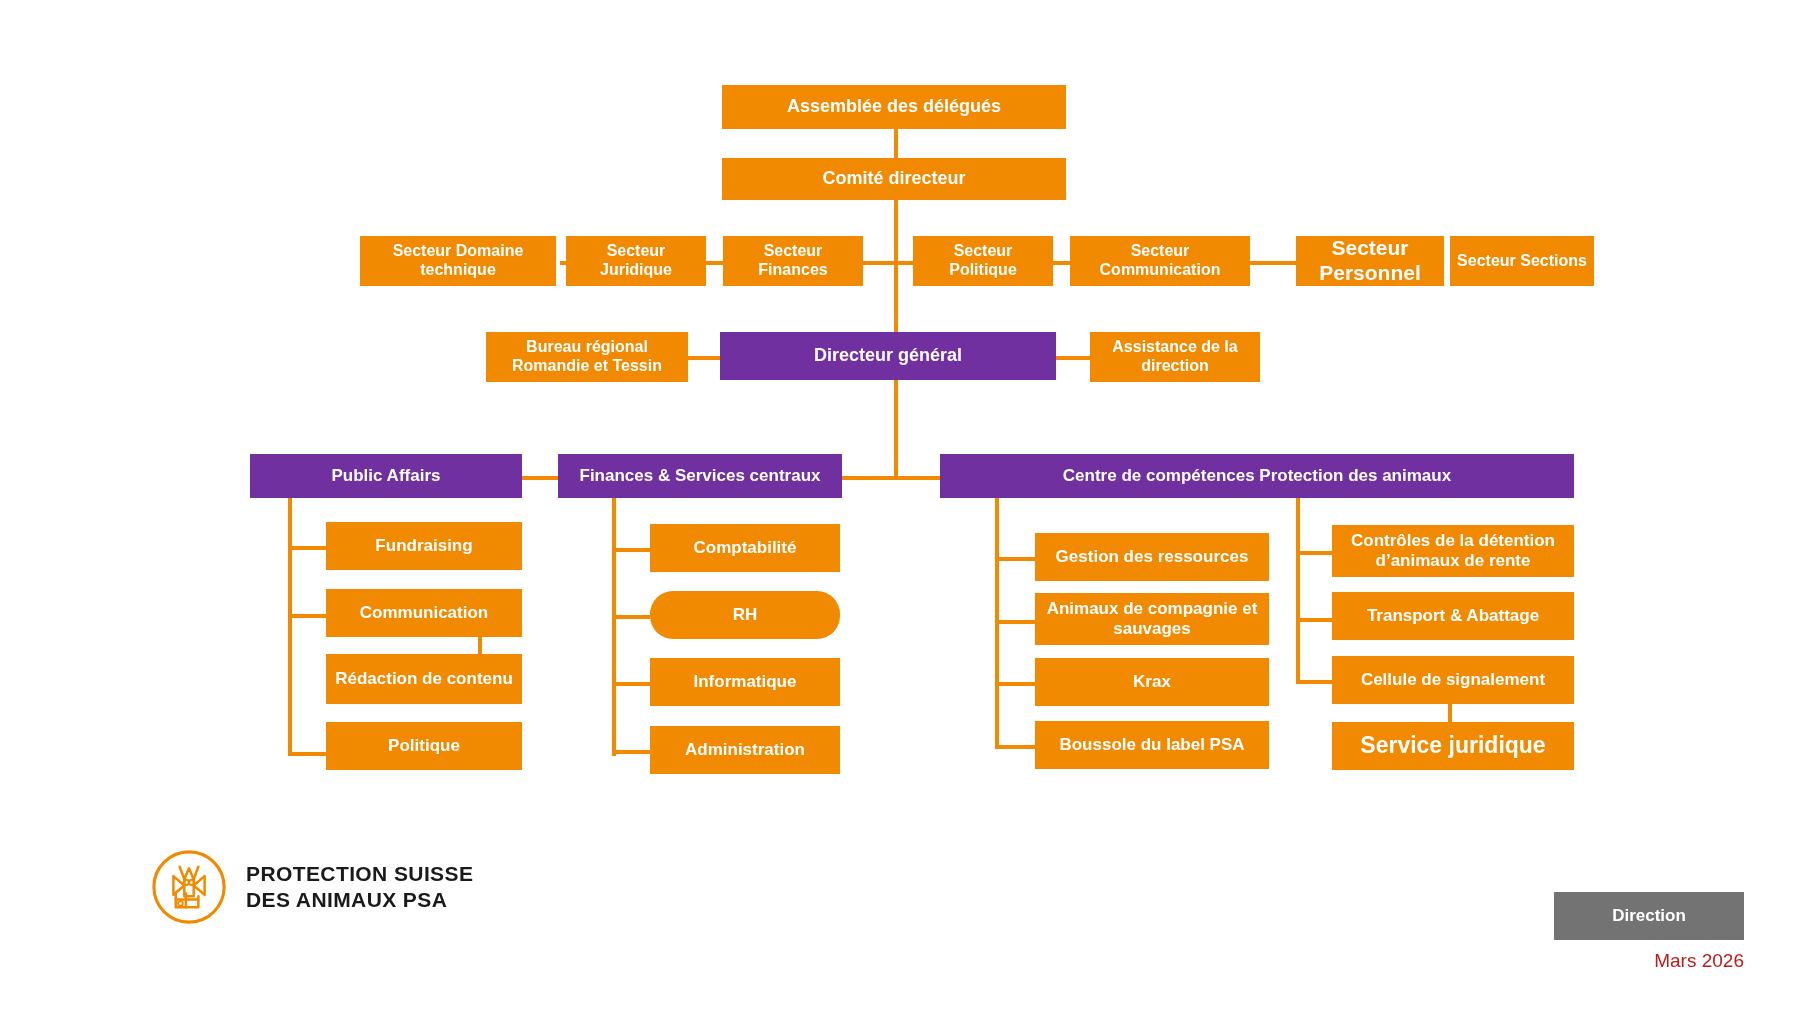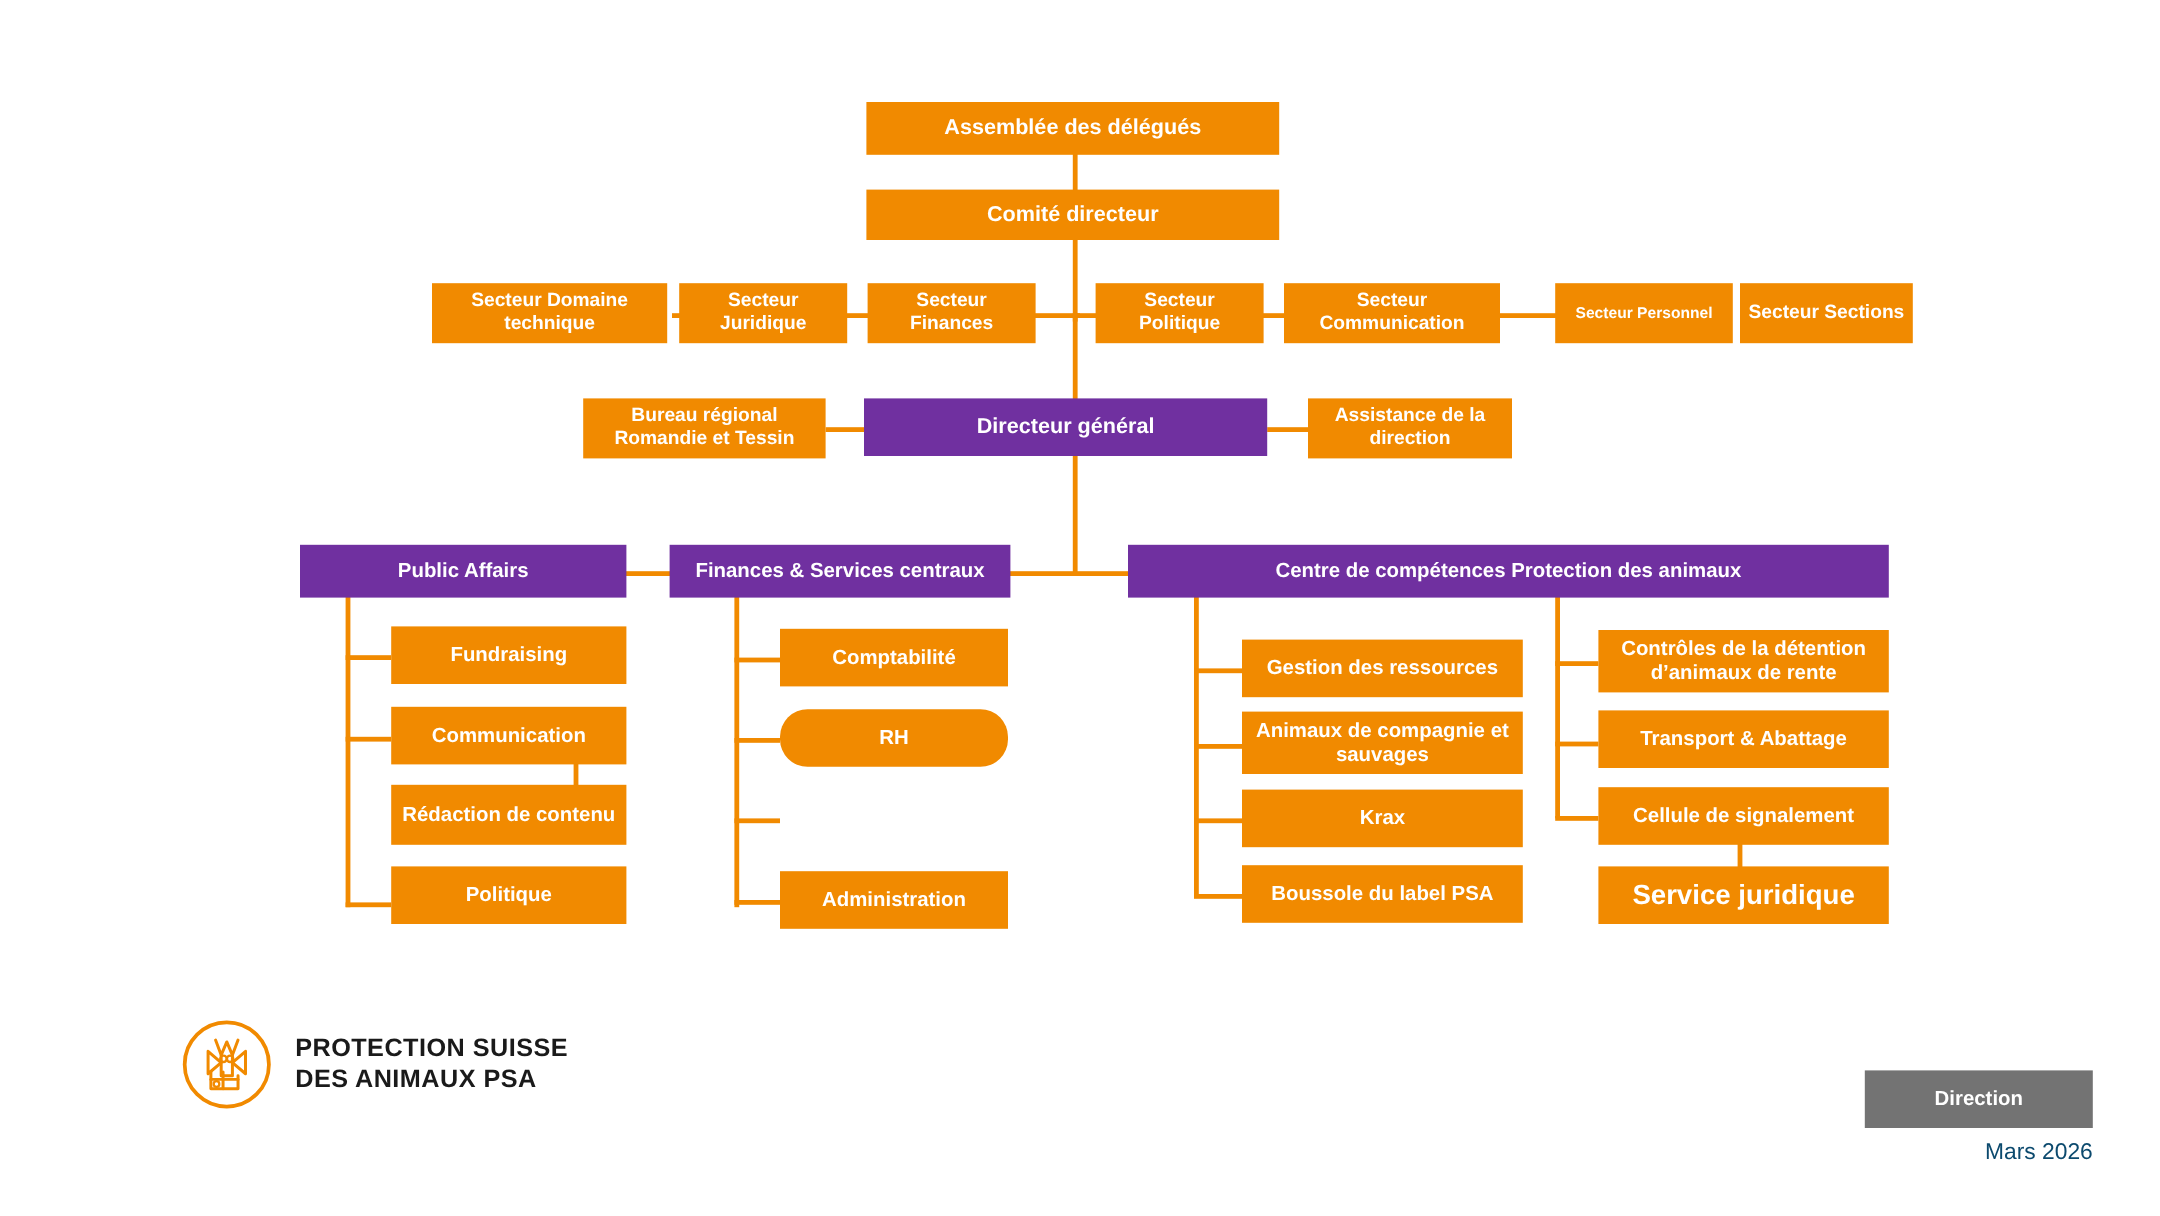--- a/index.html
+++ b/index.html
@@ -42,21 +42,21 @@
 
   
   #legend-box {
     position: absolute; left: 1554px; top: 892px;
     width: 190px; height: 48px;
     display: flex; align-items: center; justify-content: center;
     background: #737373; color: #fff; font-weight: bold; font-size: 17px;
   }
   #legend-date {
     position: absolute; left: 1554px; top: 950px; width: 190px;
-    text-align: right; font-size: 19px; color: #0c4a6e;
+    text-align: right; font-size: 19px; color: #b91c1c;
   }
 </style>
 </head>
 <body>
 
 <div id="chart-root">
 
   <div class="conn v" style="left:894px; top:126px; height:36px;"></div>
 
   <div class="conn v" style="left:894px; top:196px; height:72px;"></div>
@@ -117,21 +117,21 @@
   </div>
   <div class="box orange" style="left:723px; top:236px; width:140px; height:50px; font-size:16px;">
     <span>Secteur Finances</span>
   </div>
   <div class="box orange" style="left:913px; top:236px; width:140px; height:50px; font-size:16px;">
     <span>Secteur Politique</span>
   </div>
   <div class="box orange" style="left:1070px; top:236px; width:180px; height:50px; font-size:16px;">
     <span>Secteur Communication</span>
   </div>
-  <div class="box orange" style="left:1296px; top:236px; width:148px; height:50px; font-size:13px;">
+  <div class="box orange" style="left:1296px; top:236px; width:148px; height:50px; font-size:21px;">
     <span>Secteur Personnel</span>
   </div>
   <div class="box orange" style="left:1450px; top:236px; width:144px; height:50px; font-size:16px;">
     <span>Secteur Sections</span>
   </div>
 
   <div class="box orange" style="left:486px; top:332px; width:202px; height:50px; font-size:16px;">
     <span>Bureau régional Romandie et Tessin</span>
   </div>
   <div class="box purple" style="left:720px; top:332px; width:336px; height:48px; font-size:18px;">
@@ -162,20 +162,23 @@
   </div>
   <div class="box orange" style="left:326px; top:722px; width:196px; height:48px; font-size:17px;">
     <span>Politique</span>
   </div>
 
   <div class="box orange" style="left:650px; top:524px; width:190px; height:48px; font-size:17px;">
     <span>Comptabilité</span>
   </div>
   <div class="box orange" style="left:650px; top:591px; width:190px; height:48px; font-size:17px;border-radius:23px;">
     <span>RH</span>
+  </div>
+  <div class="box orange" style="left:650px; top:658px; width:190px; height:48px; font-size:17px;">
+    <span>Informatique</span>
   </div>
   <div class="box orange" style="left:650px; top:726px; width:190px; height:48px; font-size:17px;">
     <span>Administration</span>
   </div>
 
   <div class="box orange" style="left:1035px; top:533px; width:234px; height:48px; font-size:17px;">
     <span>Gestion des ressources</span>
   </div>
   <div class="box orange" style="left:1035px; top:593px; width:234px; height:52px; font-size:17px;">
     <span>Animaux de compagnie et sauvages</span>

